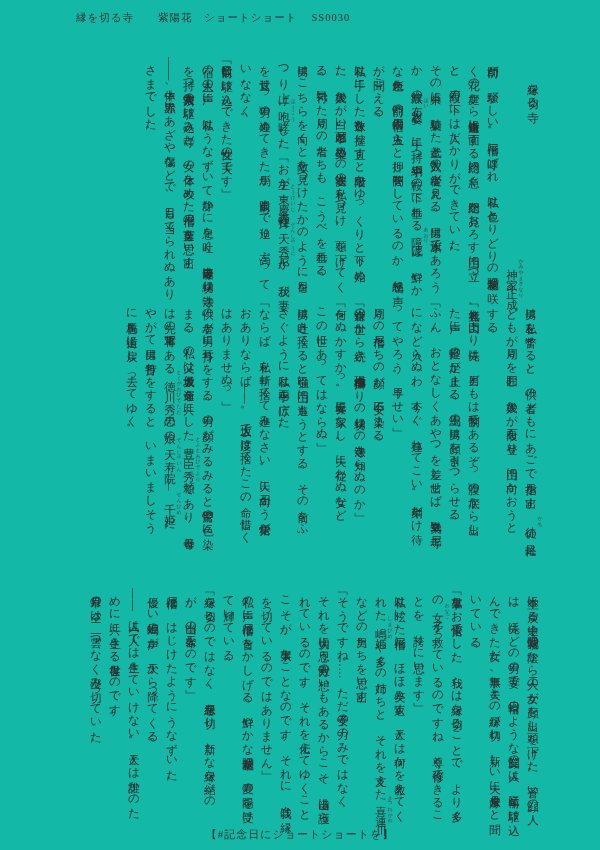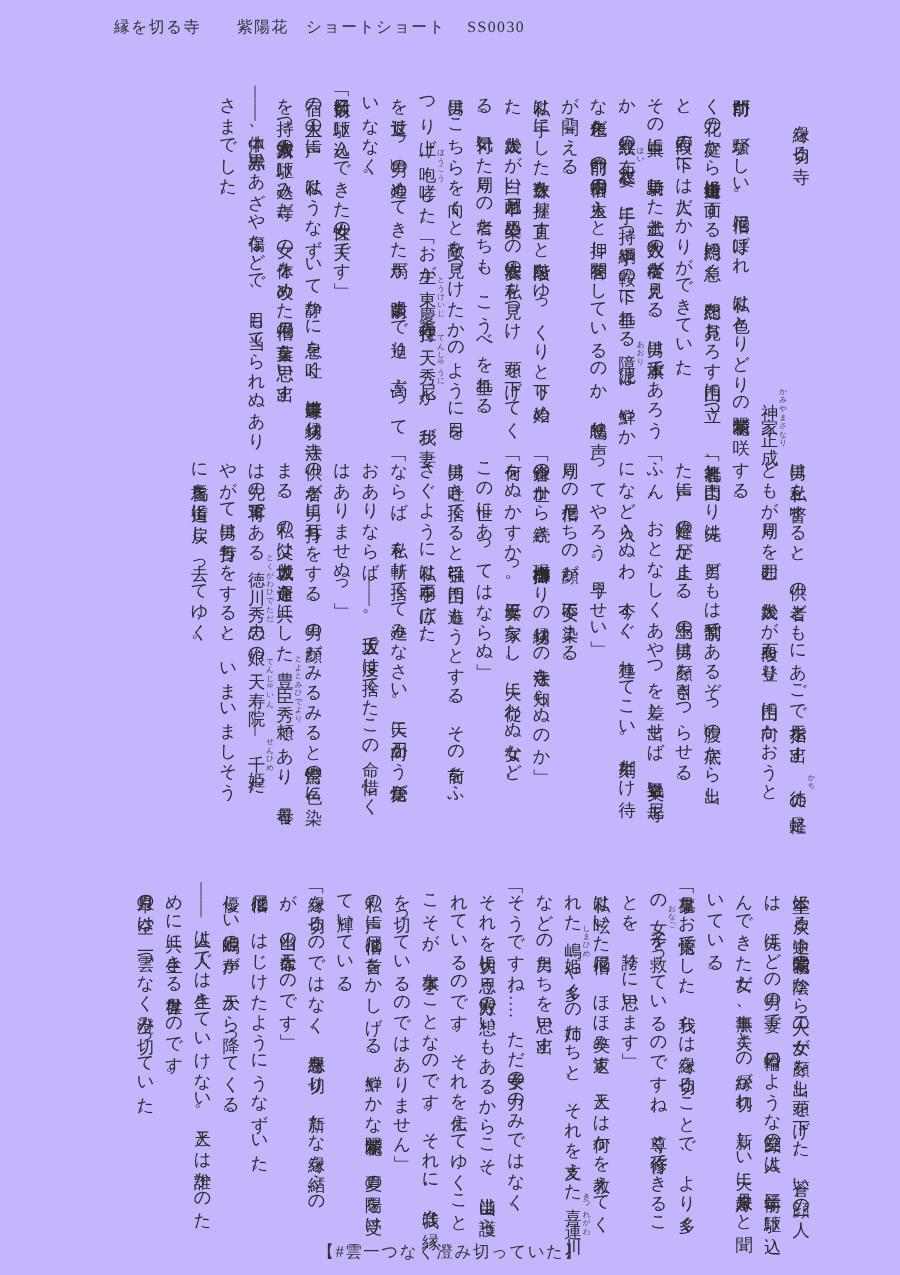--- a/index.html
+++ b/index.html
@@ -1,20 +1,20 @@
 <!DOCTYPE html>
 <html lang="ja"><head>
 <meta charset="utf-8">
 <style>
   html,body{margin:0;padding:0;background:#e8e8e8;}
   .page{
     position:relative;
     width:600px;height:850px;
     margin:0 auto;
-    background:#c4b5fd;
+    background:#14b8a6;
     overflow:hidden;
     font-family:"Liberation Serif","DejaVu Serif",serif;
     color:#2b2b2b;
   }
   .header{
     position:absolute;top:11px;left:76px;
     font-size:10.5px;letter-spacing:1px;white-space:nowrap;
     color:#333;
   }
   .header .h-title{margin-right:24px;}
@@ -93,15 +93,15 @@
         <p class="para">「そうですね……ただ女子の力のみではなく、それを大切に思う殿方の想いもあるからこそ、当山は護られているのです。それを伝えてゆくことこそが、大事なことなのです。それに、我々は縁を切っているのではありません」</p>
         <p class="para">私の声に尼僧は首をかしげる。鮮やかな紫陽花が、夏の陽を受けて輝いている。</p>
         <p class="para">「縁を切るのではなく、悪縁を切り、新たな縁を結ぶのが、当山の天命なのです」</p>
         <p class="para">尼僧は、はじけたようにうなずいた。</p>
         <p class="para">優しい嶋姫の声が、天から降ってくる。</p>
         <p class="para">――人は一人では生きていけない。天とは誰かのために共に生きる世界なのです。</p>
         <p class="para">皐月の空は、雲一つなく澄み切っていた。</p>
       </div>
   </div>
 
-  <div class="footer">【#雲一つなく澄み切っていた】</div>
+  <div class="footer">【#記念日にショートショートを】</div>
 
 </div>
 
 </body></html>

